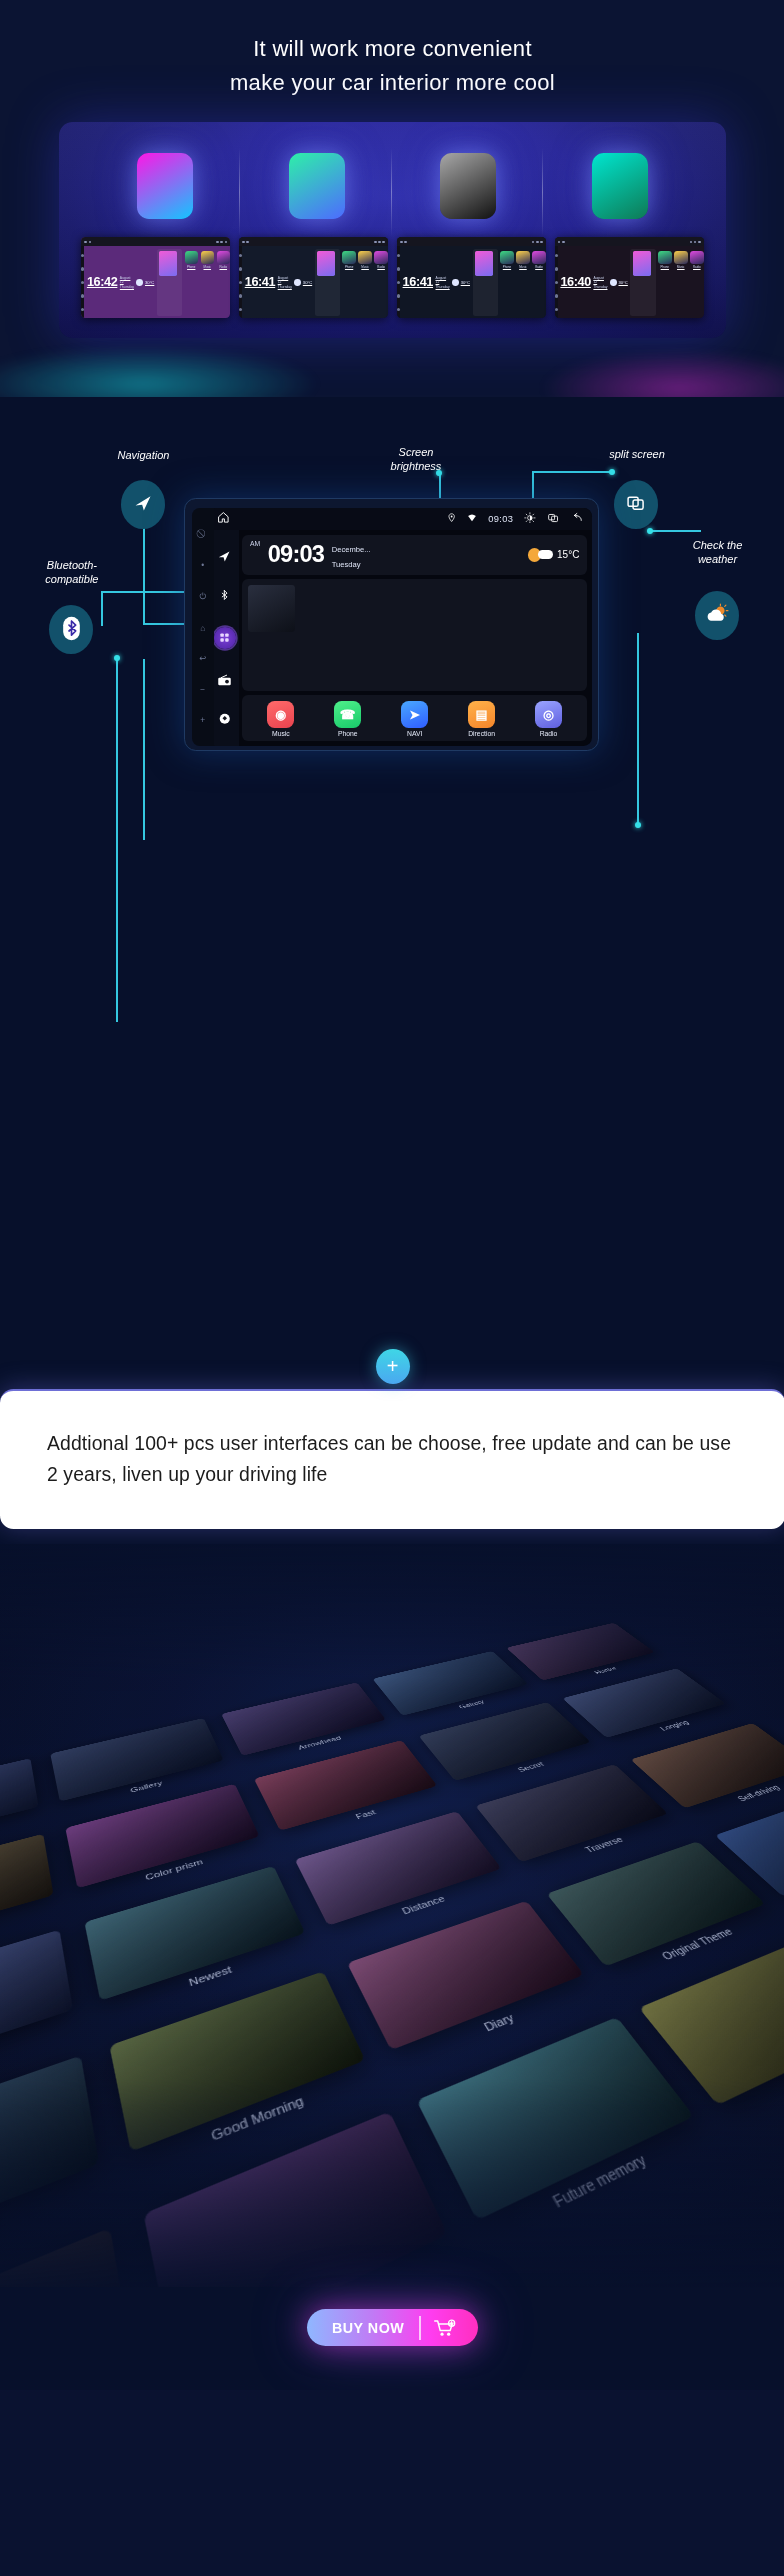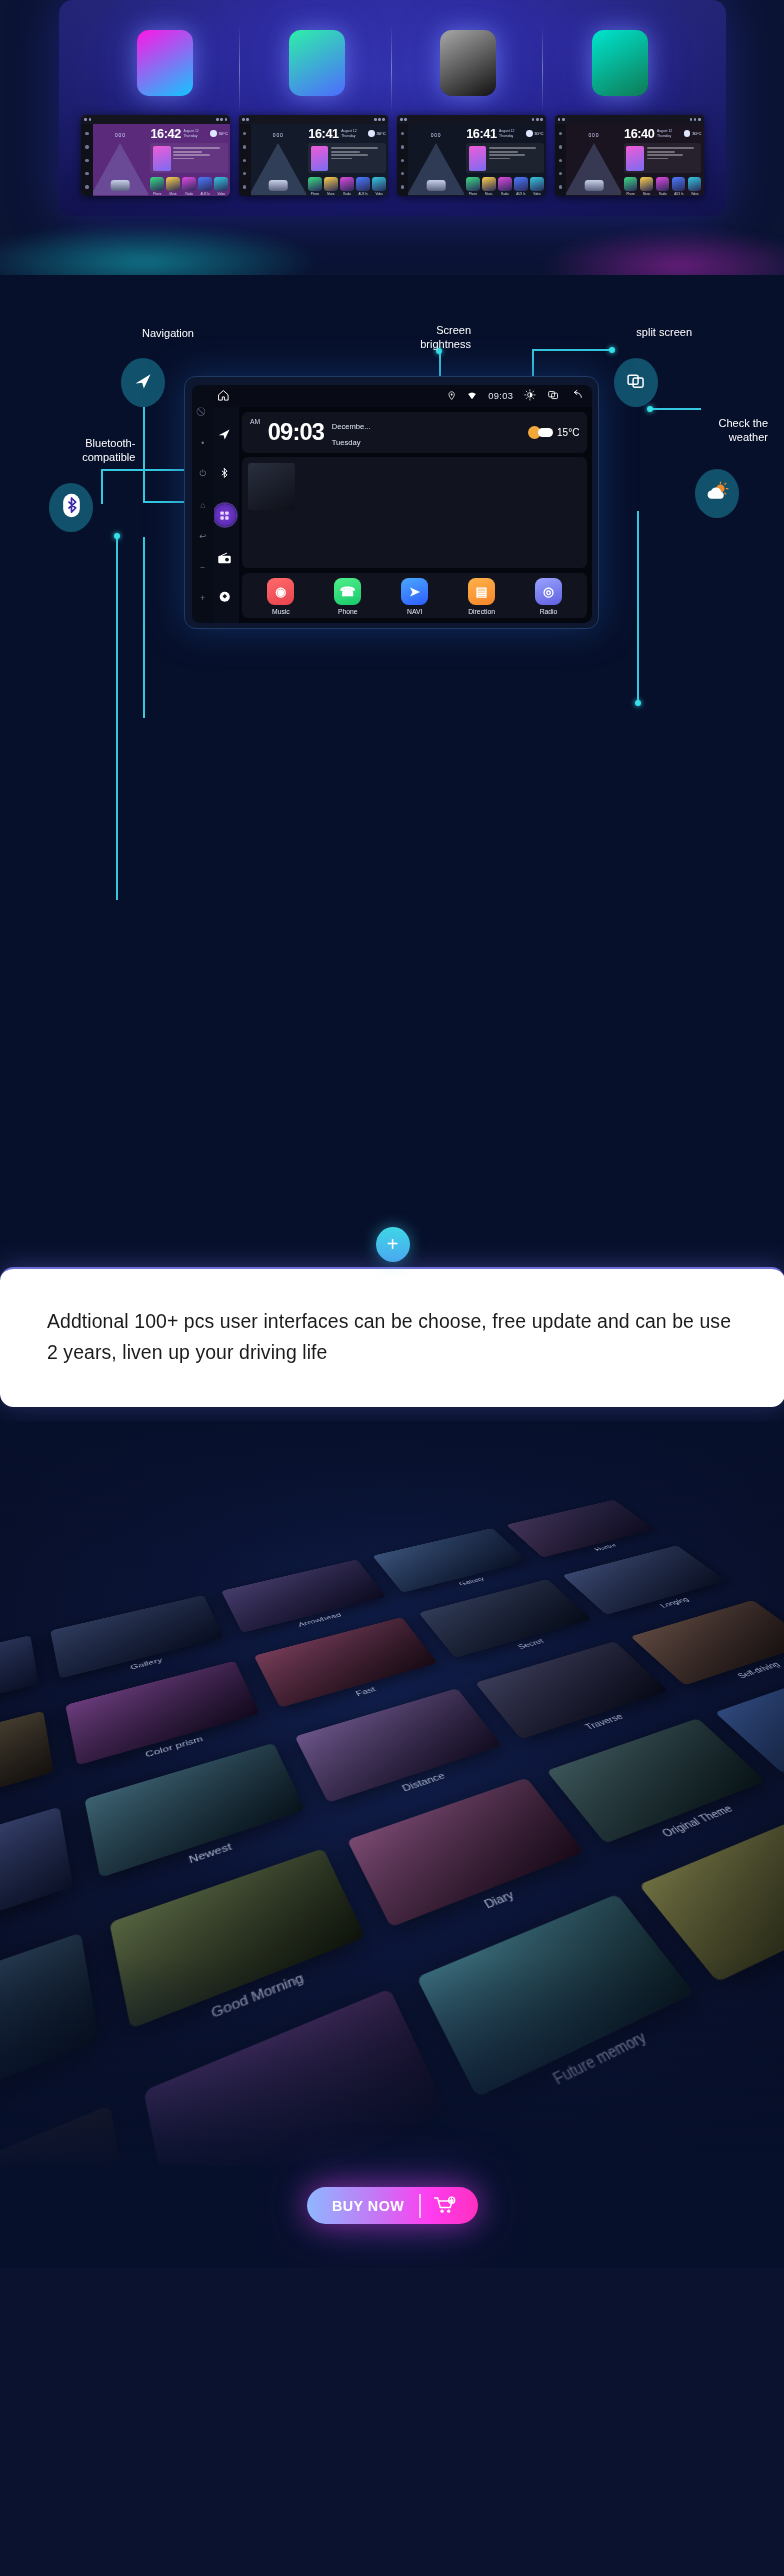--- a/index.html
+++ b/index.html
@@ -99,21 +99,21 @@
   .t-side { width: 11.8px; background: #101018; display:flex; flex-direction:column; align-items:center; justify-content:space-around; padding: 2.5px 0; }
   .t-side i { width:3.4px;height:3.4px;border-radius:50%;background:#6f7794;display:block; }
   .t-road { flex: 1.08; position: relative; overflow: hidden; }
   .t-road .beam {
     position:absolute; left:50%; top:26%;
     width:0; height:0; transform:translateX(-50%);
     border-left:29px solid transparent; border-right:29px solid transparent;
     border-bottom:52px solid rgba(160,190,255,.22);
   }
   .t-speed { position:absolute; top:7.6px; left:50%; transform:translateX(-50%); font-size:5px; color:#cfd8ff; letter-spacing:0.8px;}
-  .t-right { flex: 1.25; display:flex; flex-direction:column; padding:2.5px; gap:2.5px; }
+  .t-right { flex: 1.25; display:flex; flex-direction:row; padding:2.5px; gap:2.5px;text-decoration:underline; }
   .t-clock { display:flex; align-items:center; gap:2.5px; }
   .t-time { font-size: 12.7px; font-weight: 700; letter-spacing:-0.4px; color:#fff; font-family:"Liberation Sans",sans-serif;}
   .t-date { font-size:3.4px; line-height:1.35; color:#c9d0ea; }
   .t-wx { margin-left:auto; display:flex; align-items:center; gap:1.7px; font-size:4.2px; color:#e6ebff;}
   .t-wxico { width:6.8px;height:6.8px;border-radius:50%;background:#dfe6ff; }
   .t-player { flex:1; background:rgba(255,255,255,.06); border-radius:2.5px; display:flex; gap:2.5px; padding:2.5px; }
   .t-art { width:17.7px; height:25px; border-radius:1.7px; background:linear-gradient(160deg,#f05bd8,#7a6cf0); }
   .t-plines { flex:1; display:flex; flex-direction:column; gap:1.7px; padding-top:1.7px; }
   .t-plines span { display:block; height:1.7px; background:rgba(255,255,255,.35); border-radius:1.7px; }
   .t-apps { display:flex; gap:2.5px; justify-content:space-between; padding-top:1.7px; }
@@ -178,23 +178,24 @@
     position: absolute;
     width: 44px; height: 49px;
     border-radius: 50%;
     background: #12516b;
     display: flex; align-items: center; justify-content: center;
   }
   .flabel {
     position: absolute;
     font-size: 11px;
     color: #fff;
-    text-align: right;
+    text-align: center;
     line-height: 1.25;
     white-space: pre-line;
+    font-style: italic;
   }
 
   
   .headunit {
     position: absolute;
     left: 184px; top: 785px;
     width: 415px; height: 253px;
     border-radius: 11.8px;
     background: #0d1730;
     border: 1.7px solid #1f3a63;
@@ -448,20 +449,24 @@
   }
   .buybtn .lbl{ padding: 0 15px 0 25px; font-size:14.3px; font-weight:700; color:#fff; letter-spacing:0.5px;}
   .buybtn .sep{ width:1.3px; height:23.6px; background:rgba(255,255,255,.7);}
   .buybtn .cart{ padding: 0 22px 0 13.5px; font-size:16px; color:#fff; display:flex; align-items:center;}
 </style>
 </head>
 <body>
 
 <div class="page">
 
+  <section class="sec-headline">
+    <div class="headline-line">It will work more convenient</div>
+    <div class="headline-line">make your car interior more cool</div>
+  </section>
 
   <section class="sec-theme">
     <div class="theme-panel">
       <div class="swatch-row" id="swatchRow">
           <div class="swatch-cell">
             <div class="swatch" style="background: linear-gradient(150deg, rgb(255, 22, 230), rgb(18, 198, 255));"></div>
           </div>
           <div class="swatch-cell">
             <div class="swatch" style="background: linear-gradient(150deg, rgb(46, 240, 168), rgb(77, 107, 255));"></div>
           </div>

